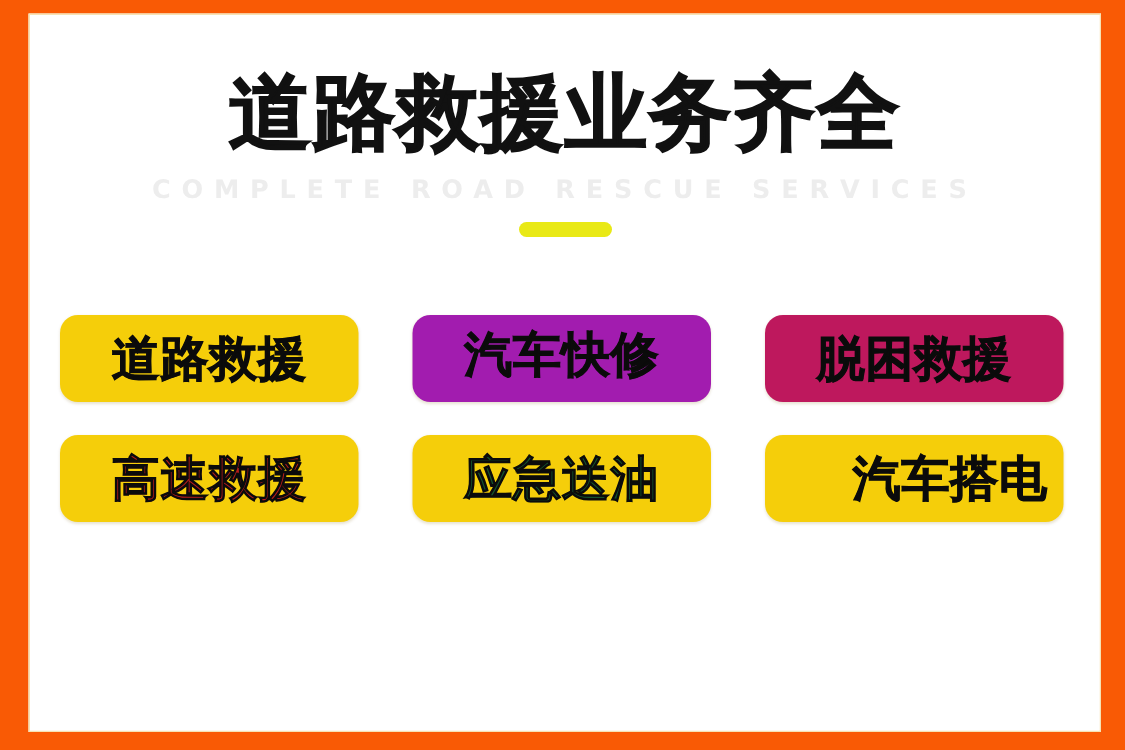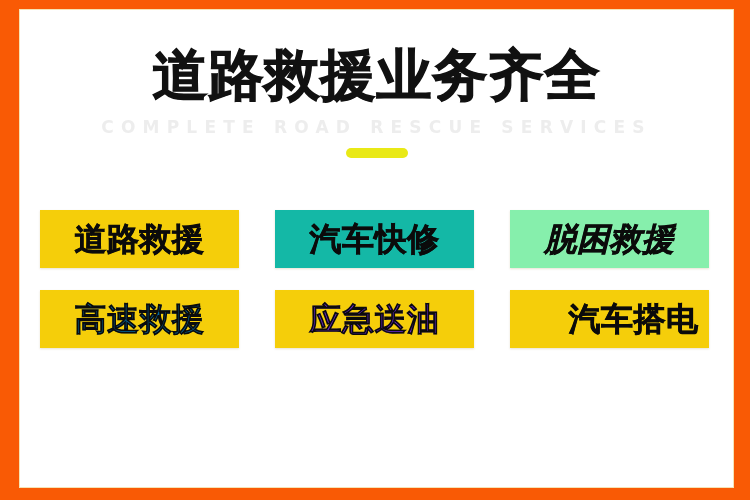--- a/index.html
+++ b/index.html
@@ -105,21 +105,21 @@
     column-gap: 36px;
     row-gap: 22px;
   }
 
   .svc-btn {
     display: flex;
     align-items: center;
     justify-content: center;
     background: #F5CE0A;
     border: none;
-    border-radius: 0;
+    border-radius: 12px;
     padding: 0;
     cursor: pointer;
     box-shadow: 0 1px 2px rgba(120, 95, 0, 0.18);
     text-align: right;
   }
 
   .svc-btn .label {
     font-size: 32px;
     line-height: 34px;
     font-weight: 700;
@@ -145,34 +145,34 @@
     </div>
 
     <div class="grid">
 
       <button class="svc-btn" style="background: rgb(245, 206, 10);">
         <span class="label" style="color: rgb(11, 11, 11); -webkit-text-stroke: 0.6px rgb(11, 11, 11);">道路救援</span>
       </button>
 
 
 
-      <button class="svc-btn" style="background: #14b8a6;">
+      <button class="svc-btn" style="background: #a21caf; font-family: Liberation Mono, monospace;">
         <span class="label" style="color: rgb(11, 11, 11); -webkit-text-stroke: 0.6px rgb(11, 11, 11);">汽车快修</span>
       </button>
 
-      <button class="svc-btn" style="background: #86efac; font-style: italic;">
+      <button class="svc-btn" style="background: #be185d;">
         <span class="label" style="color: rgb(11, 11, 11); -webkit-text-stroke: 0.6px rgb(11, 11, 11);">脱困救援</span>
       </button>
 
       <button class="svc-btn" style="background: rgb(245, 206, 10);">
-        <span class="label" style="color: #0369a1; -webkit-text-stroke: 0.6px rgb(11, 11, 11);">高速救援</span>
+        <span class="label" style="color: #b91c1c; -webkit-text-stroke: 0.6px rgb(11, 11, 11);">高速救援</span>
       </button>
 
       <button class="svc-btn" style="background: rgb(245, 206, 10);">
-        <span class="label" style="color: #6d28d9; -webkit-text-stroke: 0.6px rgb(11, 11, 11);">应急送油</span>
+        <span class="label" style="color: #14532d; -webkit-text-stroke: 0.6px rgb(11, 11, 11);">应急送油</span>
       </button>
 
       <button class="svc-btn" style="background: rgb(245, 206, 10);">
         <span class="label" style="color: rgb(11, 11, 11); margin-left: 48px; -webkit-text-stroke: 0.6px rgb(11, 11, 11);">汽车搭电</span>
       </button>
 
 
     </div>
 
   </div>

